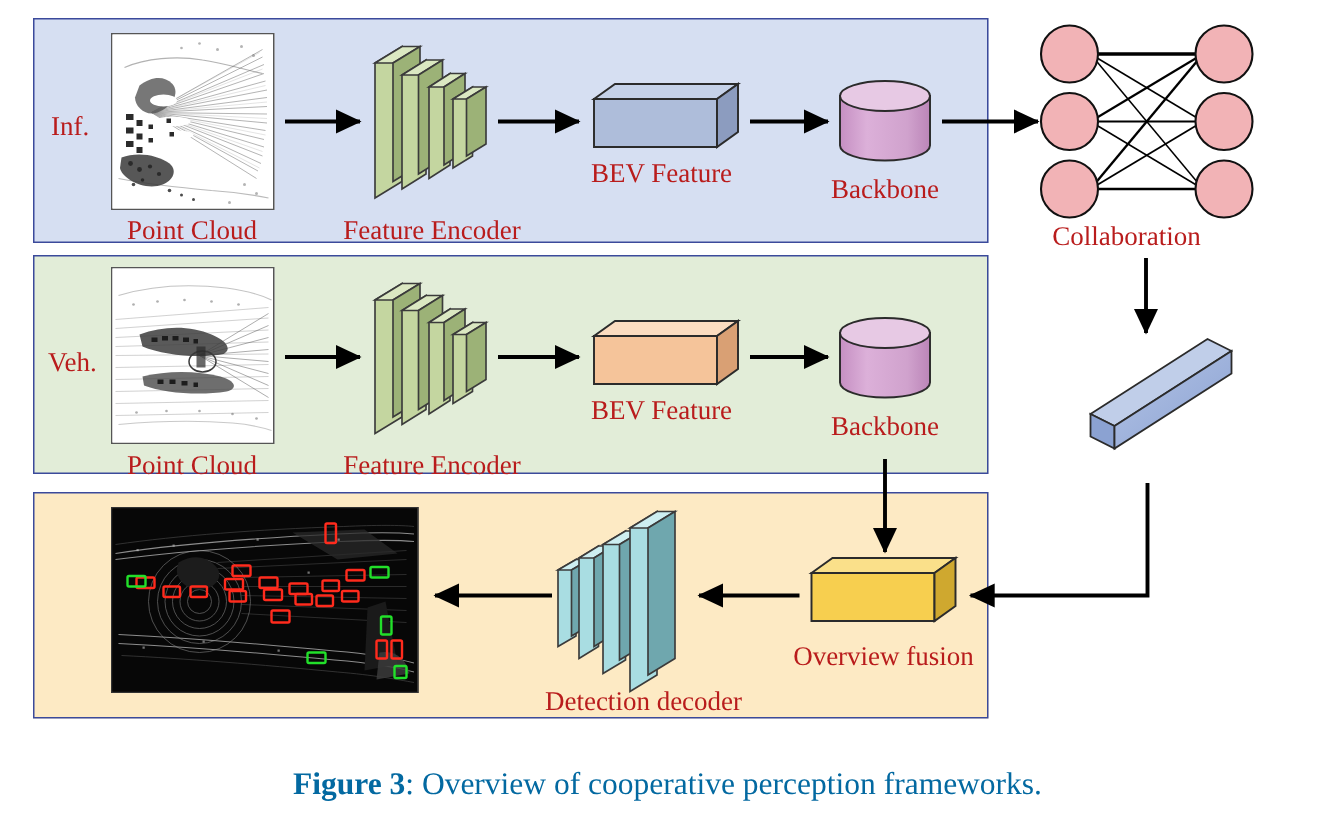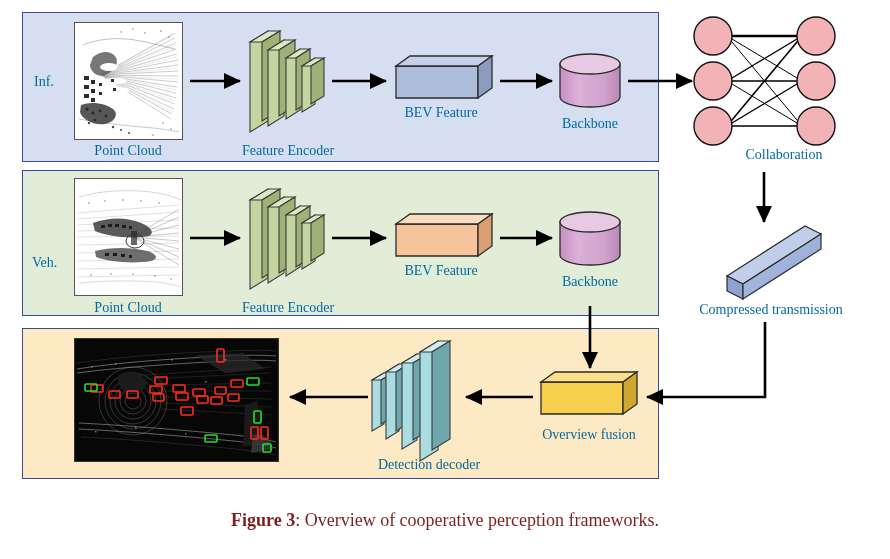--- a/index.html
+++ b/index.html
@@ -1,25 +1,25 @@
 <!DOCTYPE html>
 <html><head>
 <meta charset="utf-8">
 <style>
   html,body{margin:0;padding:0;background:#ffffff;}
   body{width:890px;height:559px;position:relative;overflow:hidden;
        font-family:"Liberation Serif", serif;color:#111;}
   .stage{position:absolute;left:0;top:0;width:890px;height:559px;}
   .panel{position:absolute;border:1.5px solid #3b4a9b;box-sizing:border-box;}
-  .lbl{position:absolute;font-family:"Liberation Serif",serif;font-size:14px;
-       color:#0369a1;white-space:nowrap;line-height:1;}
+  .lbl{position:absolute;font-family:"Liberation Serif",serif;font-size:18px;
+       color:#b91c1c;white-space:nowrap;line-height:1;}
   .lbl.c{transform:translateX(-50%);}
   svg{position:absolute;left:0;top:0;overflow:visible;}
   .caption{position:absolute;left:0;top:510px;width:890px;text-align:center;
-           font-family:"Liberation Serif",serif;font-size:18px;color:#7f1d1d;}
+           font-family:"Liberation Serif",serif;font-size:21px;color:#0369a1;}
   .caption b{font-weight:bold;}
   .pcimg{position:absolute;border:1px solid #555;box-sizing:border-box;background:#fff;}
   .detimg{position:absolute;border:1px solid #333;box-sizing:border-box;background:#050505;}
 </style>
 </head>
 <body>
 
 <div class="stage">
 
   <div class="panel" style="left:22px;top:12px;width:637px;height:150px;background:#d6dff2;"></div>
@@ -378,34 +378,33 @@
         <polygon points="432,352 450,341 450,439 432,450" fill="#6fa7ae" stroke="#3b3b3b" stroke-width="1.1"></polygon>
       </g>
     </g>
 
     <g>
       <line x1="368" y1="397" x2="290" y2="397" stroke="#000" stroke-width="2.6" marker-end="url(#ah)"></line>
     </g>
   </svg>
 
   <div class="lbl" style="left:34px;top:75px;">Inf.</div>
-  <div class="lbl" style="left:32px;top:232px;margin-top:24px;">Veh.</div>
+  <div class="lbl" style="left:32px;top:232px;">Veh.</div>
 
   <div class="lbl c" style="left:128px;top:144px;">Point Cloud</div>
   <div class="lbl c" style="left:288px;top:144px;">Feature Encoder</div>
   <div class="lbl c" style="left:441px;top:106px;">BEV Feature</div>
   <div class="lbl c" style="left:590px;top:117px;">Backbone</div>
 
   <div class="lbl c" style="left:128px;top:301px;">Point Cloud</div>
   <div class="lbl c" style="left:288px;top:301px;">Feature Encoder</div>
   <div class="lbl c" style="left:441px;top:264px;">BEV Feature</div>
   <div class="lbl c" style="left:590px;top:275px;">Backbone</div>
 
-  <div class="lbl c" style="left:784px;top:148px;text-align:right;">Collaboration</div>
-  <div class="lbl c" style="left:771px;top:303px;">Compressed transmission</div>
+  <div class="lbl c" style="left:751px;top:148px;text-align:right;">Collaboration</div>
 
   <div class="lbl c" style="left:589px;top:428px;">Overview fusion</div>
   <div class="lbl c" style="left:429px;top:458px;">Detection decoder</div>
 
   <div class="caption">
     <b>Figure 3</b><span>: Overview of cooperative perception frameworks.</span>
   </div>
 
 </div>
 

